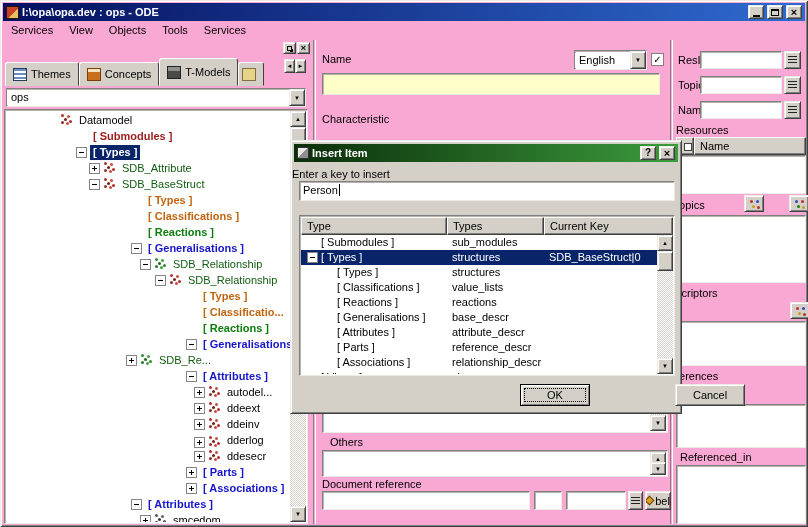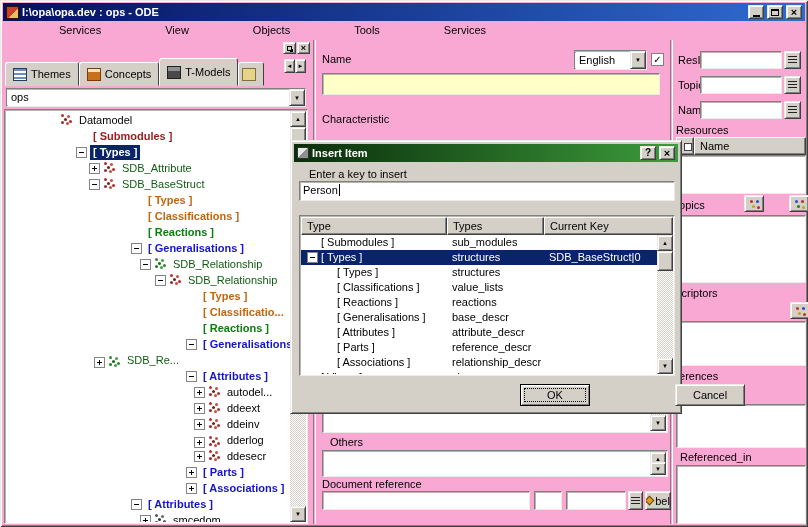--- a/index.html
+++ b/index.html
@@ -18,21 +18,21 @@
   .titlebar{left:3px;top:3px;width:802px;height:18px;display:flex;align-items:center;gap:3px;padding:0 3px;
     background:linear-gradient(90deg,var(--titlebar-start,#05105e),var(--titlebar-end,#2f6bd0));}
   .app-icon{width:13px;height:13px;flex:none;border:1px solid #30140a;background:linear-gradient(135deg,#c8402a 0 55%,#e8c060 55%);}
   .title-text{flex:1;color:#fff;font-weight:bold;white-space:nowrap;overflow:hidden;}
   .tb-btn{width:16px;height:14px;display:flex;align-items:center;justify-content:center;line-height:1;}
   .glyph-min{width:7px;height:2px;background:#000;margin-top:7px;}
   .glyph-max{width:8px;height:7px;border:1px solid #000;border-top:2px solid #000;}
   .glyph-x{font-size:11px;font-weight:bold;}
   
   .menubar{left:3px;top:21px;width:802px;height:18px;display:flex;align-items:center;}
-  .menu-item{padding:2px 8px;margin-left:48px;}
+  .menu-item{padding:2px 8px;}
   
   .mini-btn{width:13px;height:12px;display:flex;align-items:center;justify-content:center;font-size:8px;line-height:1;}
   .pin-glyph{width:5px;height:5px;border:1px solid #000;background:#d4d0c8;box-shadow:2px 2px 0 -1px #000;}
   
   .tabs{left:5px;top:57px;width:280px;height:29px;display:flex;align-items:flex-end;overflow:hidden;}
   .tab{height:24px;display:flex;align-items:center;gap:4px;padding:0 7px;background:#d4d0c8;
     border:1px solid;border-color:#fff #404040 #d4d0c8 #fff;border-radius:3px 3px 0 0;white-space:nowrap;}
   .tab.active{height:28px;border-color:#fff #404040 #d4d0c8 #fff;position:relative;z-index:2;}
   .tab.stub{width:26px;overflow:hidden;padding:0 3px;}
   .ti{width:14px;height:13px;flex:none;border:1px solid #404040;}
@@ -254,21 +254,21 @@
           <span class="tlabel c-orange b">[ Classificatio...</span>
         </div>
         <div class="tree-row" style="padding-left: 180px;">
           <span class="exp none"></span>
           <span class="tlabel c-green b">[ Reactions ]</span>
         </div>
         <div class="tree-row" style="padding-left: 180px;">
           <span class="exp minus"></span>
           <span class="tlabel c-blue b">[ Generalisations ]</span>
         </div>
-        <div class="tree-row" style="padding-left: 88px; align-items: flex-end;">
+        <div class="tree-row" style="padding-left: 120px;">
           <span class="exp plus"></span>
           <span class="tico tico-green">
             <i></i>
           </span>
           <span class="tlabel c-item">SDB_Re...</span>
         </div>
         <div class="tree-row" style="padding-left: 180px;">
           <span class="exp minus"></span>
           <span class="tlabel c-blue b">[ Attributes ]</span>
         </div>
@@ -423,21 +423,21 @@
   <div class="abs s3" style="left:676px;top:465px;width:130px;height:59px;"></div>
 
   
   <div class="abs dialog">
     <div class="dlg-titlebar">
       <span class="dlg-icon"></span>
       <span class="dlg-title">Insert Item</span>
       <button class="tb-btn r3" style="font-weight:bold;font-size:10px;">?</button>
       <button class="tb-btn r3" style="font-weight:bold;">×</button>
     </div>
-    <span class="abs lbl" style="left:18px;top:27px;text-align:right;">Enter a key to insert</span>
+    <span class="abs lbl" style="left:1px;top:27px;text-align:right;">Enter a key to insert</span>
     <div class="abs field s3" style="left:8px;top:40px;width:376px;height:20px;">
       <span>Person</span><span class="caret"></span>
     </div>
     <div class="dlg-table">
       <div class="hdr">
         <span class="th t1">Type</span>
         <span class="th t2">Types</span>
         <span class="th t3">Current Key</span>
       </div>
       <div id="dlg-rows">

